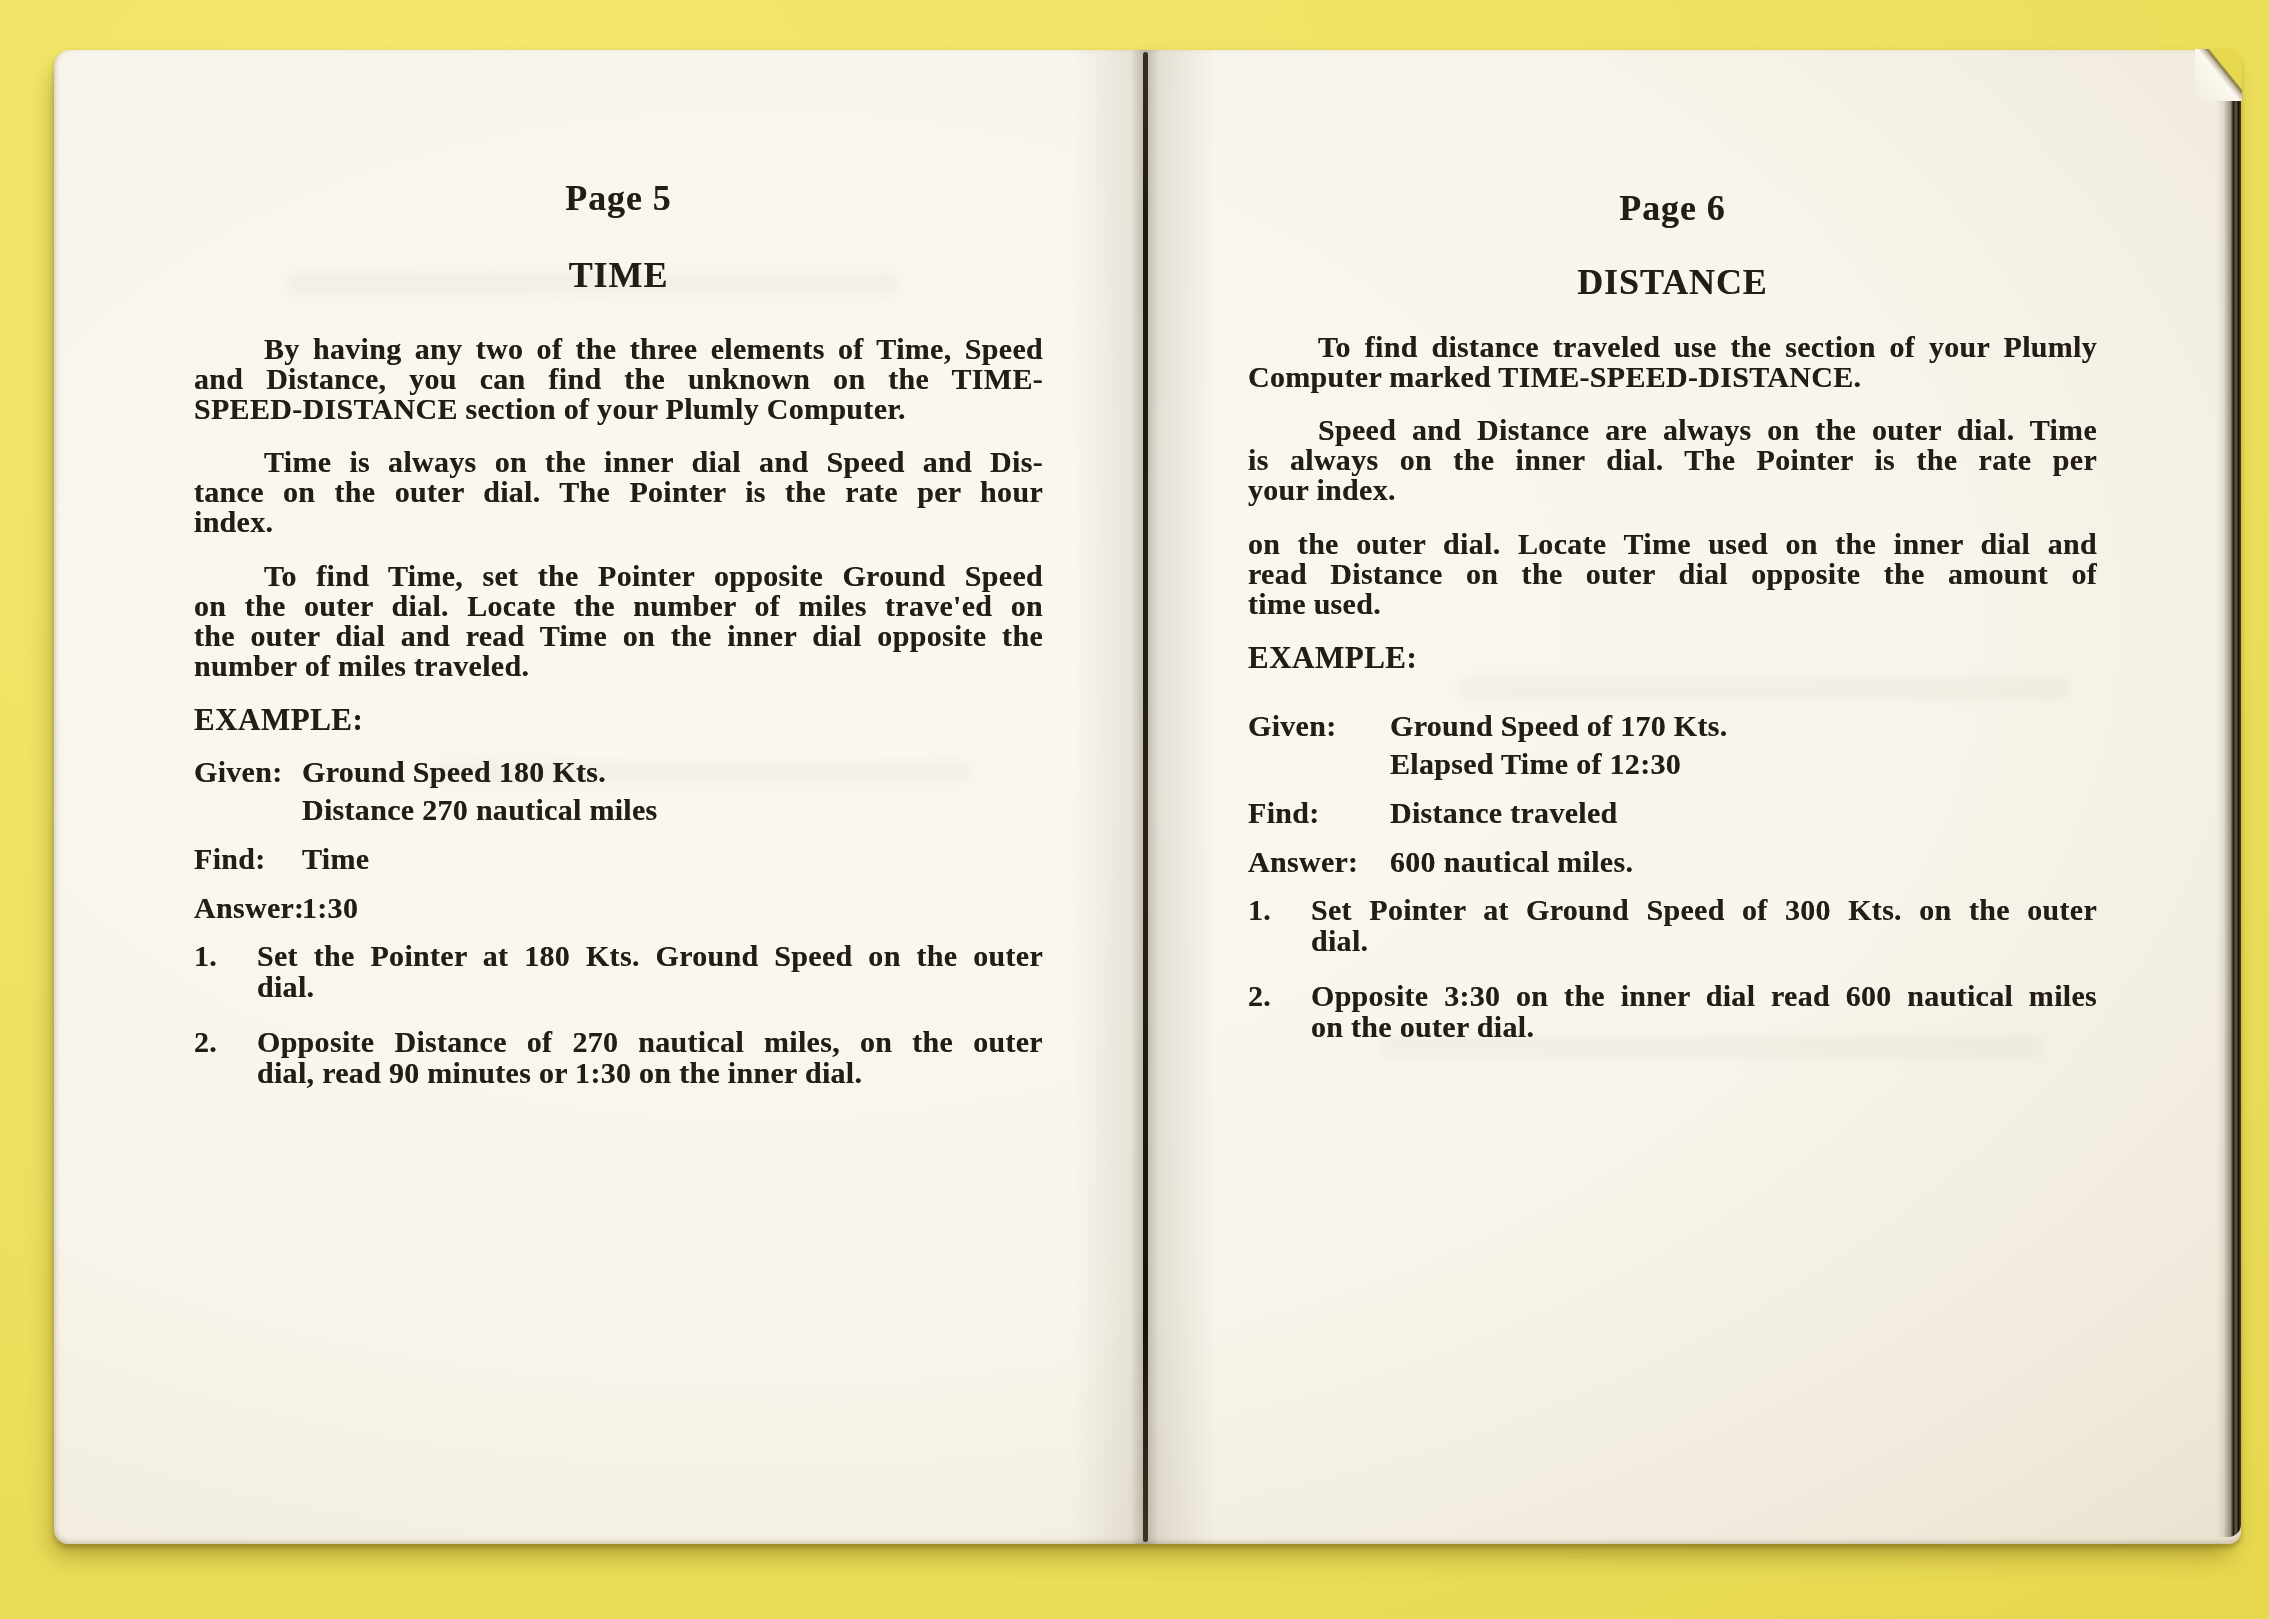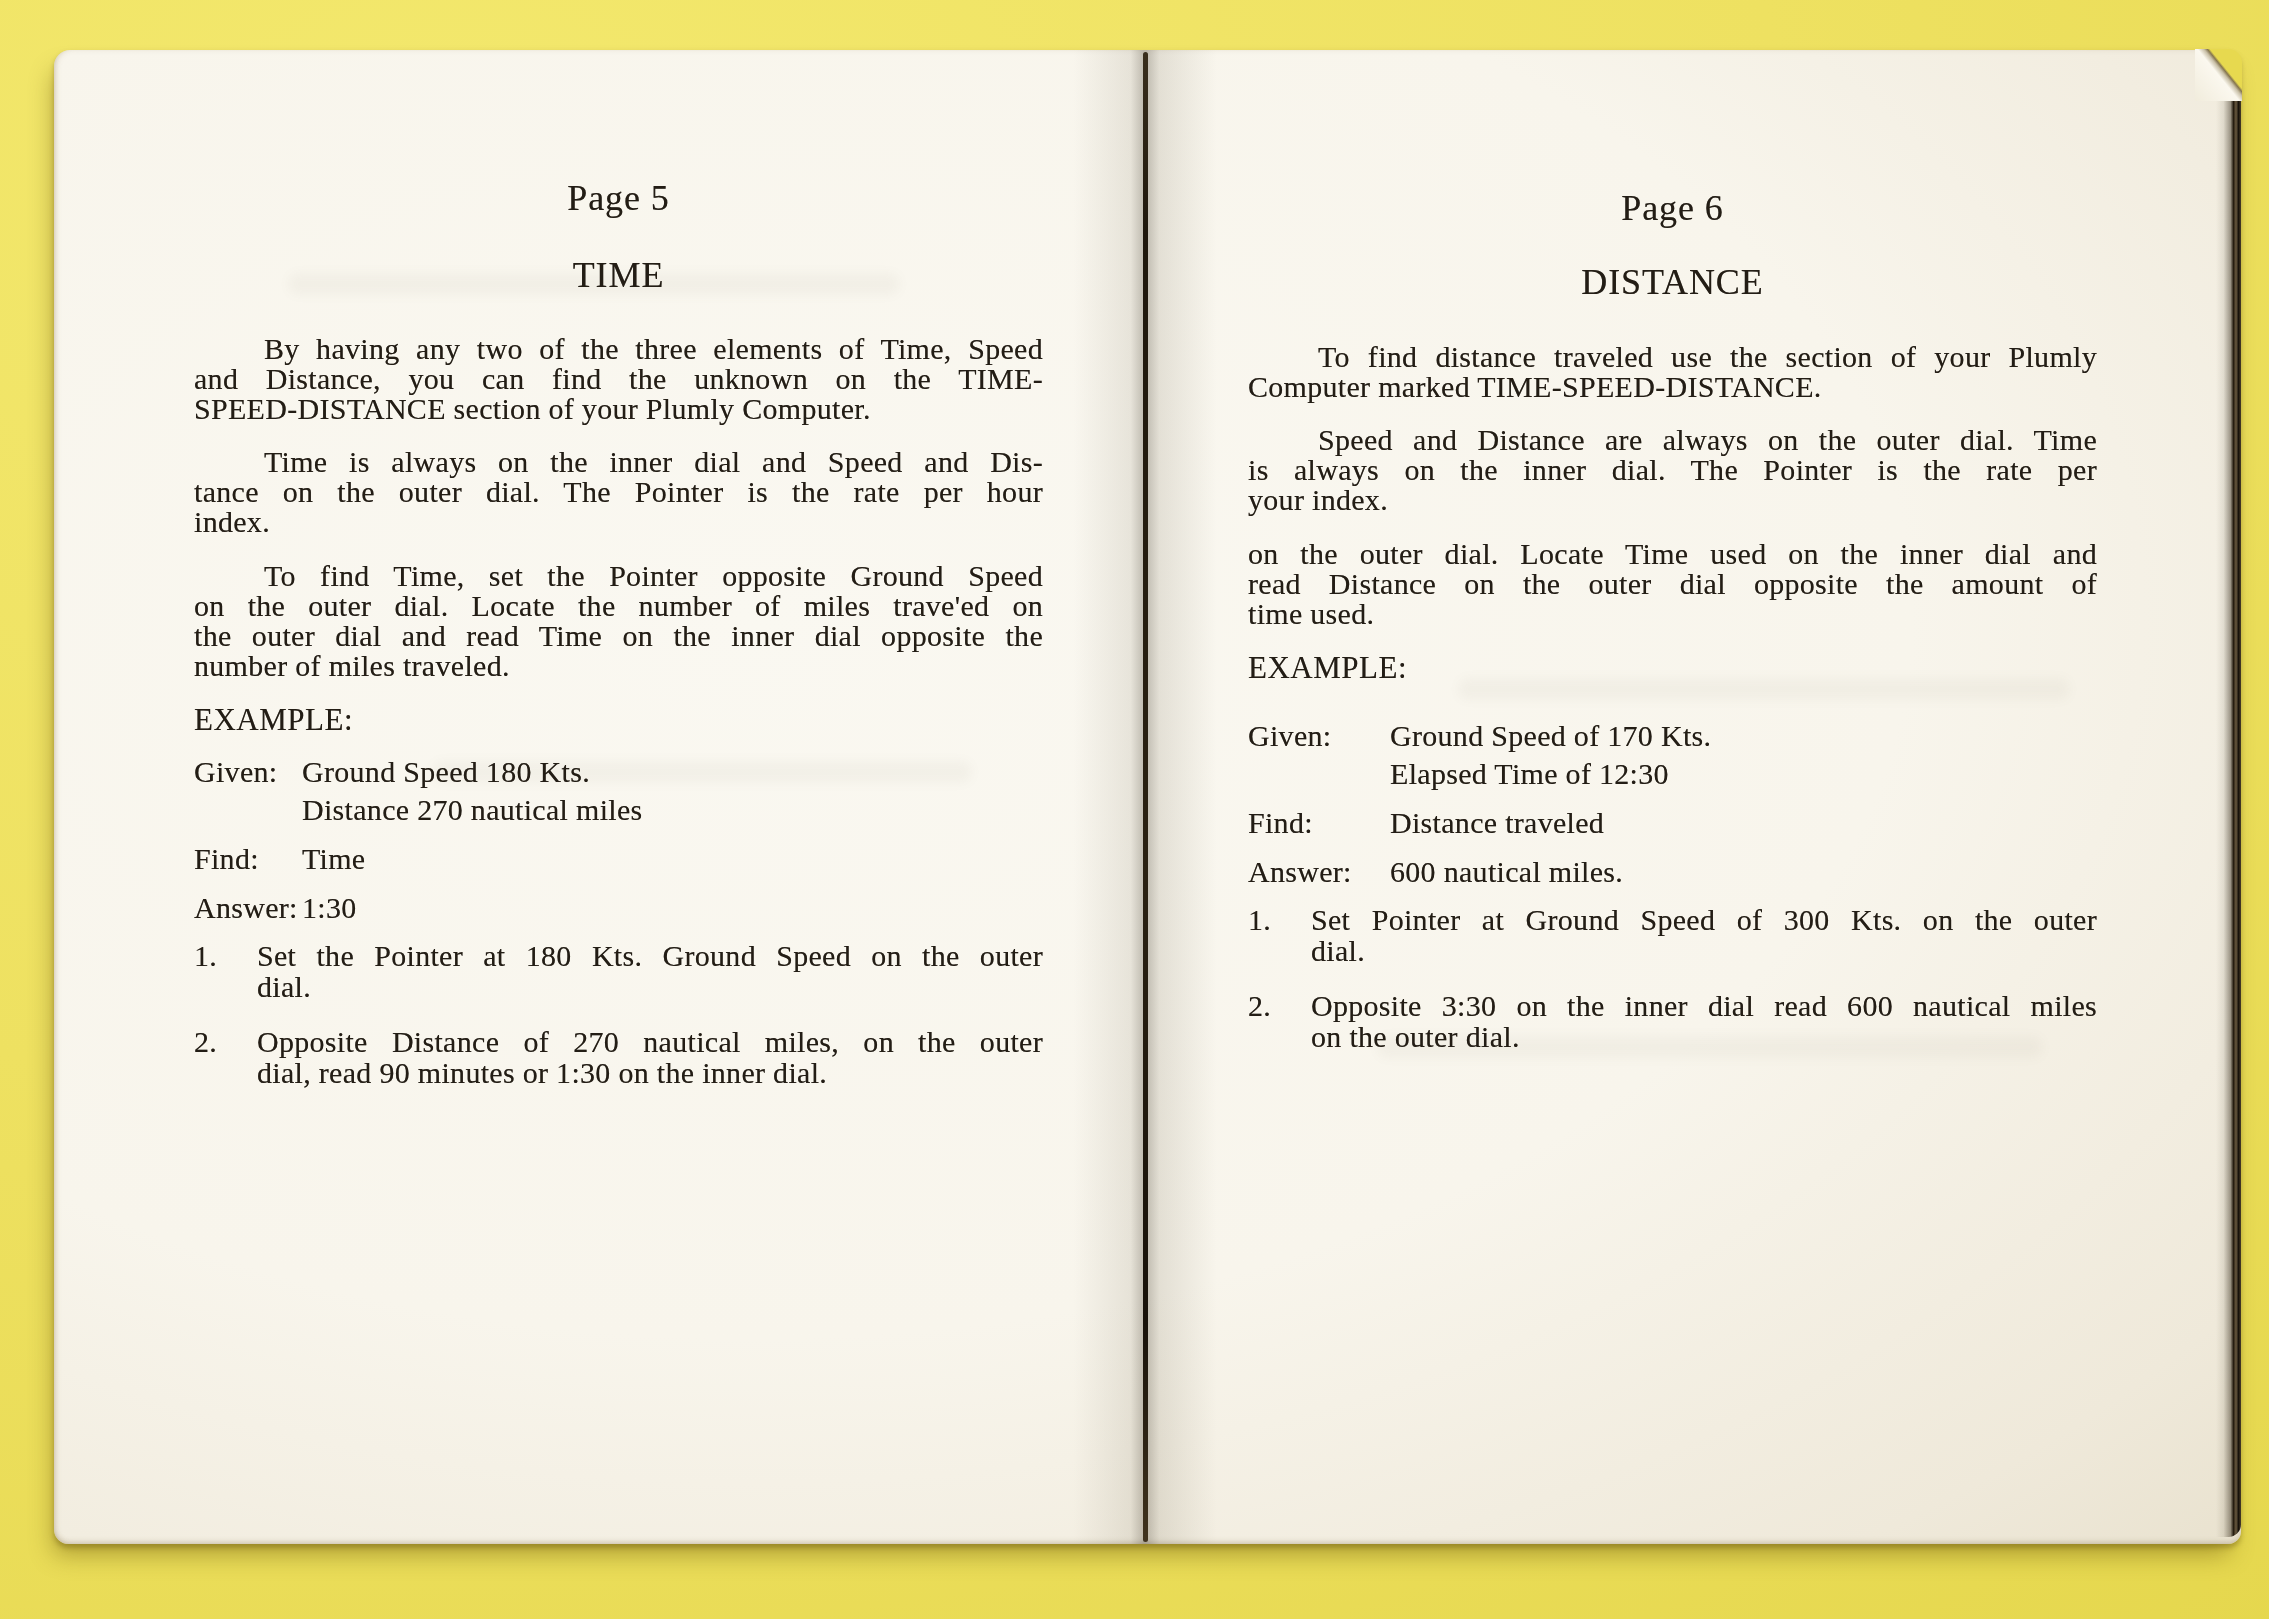--- a/index.html
+++ b/index.html
@@ -71,30 +71,31 @@
   .bleed-through-ghost{
     position:absolute;height:21.6px;
     background:#7a715c;opacity:.05;filter:blur(5.4px);
     border-radius:10.8px;pointer-events:none;
   }
   
   .page-text{
     position:absolute;width:849px;color:var(--ink);
     font-size:30px;line-height:30px;letter-spacing:0.3px;
     text-shadow:0 0 0.5px rgba(35,29,21,.55);
+    font-weight:bold;
   }
   .page-text.lp{left:140px;top:130px;}
   .page-text.rp{left:1194px;top:140px;}
   .page-header,.page-title{
     text-align:center;font-size:36px;line-height:36px;letter-spacing:0.9px;
   }
   .lp .page-header{margin-bottom:41px;}
   .rp .page-header{margin-bottom:38px;}
   .lp .page-title{margin-bottom:41px;}
-  .rp .page-title{margin-bottom:42px;}
+  .rp .page-title{margin-bottom:32px;}
   .para{margin-bottom:23.4px;}
   .ln{display:block;text-align:justify;}
   .ln.j{text-align-last:justify;}
   .ln.first{text-indent:70px;}
   .example{font-size:31px;line-height:31px;margin-bottom:18px;letter-spacing:0.5px;}
   .rp .example{margin-bottom:34px;}
   .fact{display:flex;line-height:38px;margin-bottom:10.8px;}
   .fact-label{flex:0 0 auto;}
   .lp .fact-label{width:108px;}
   .rp .fact-label{width:142px;}

